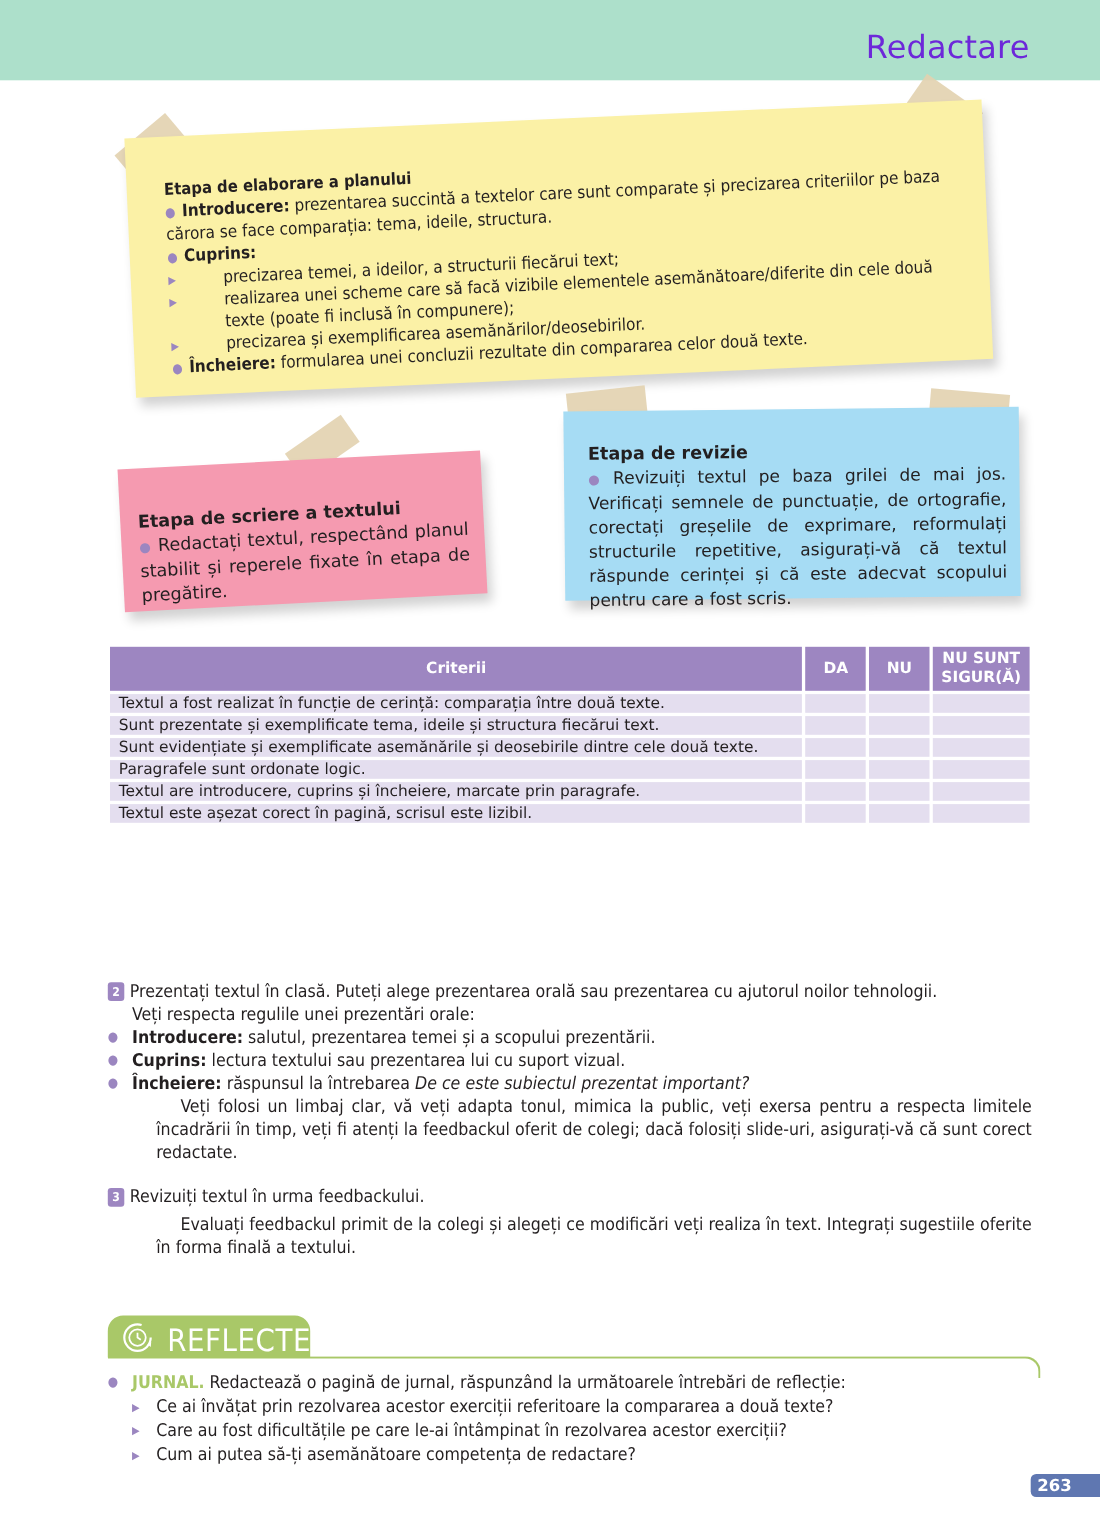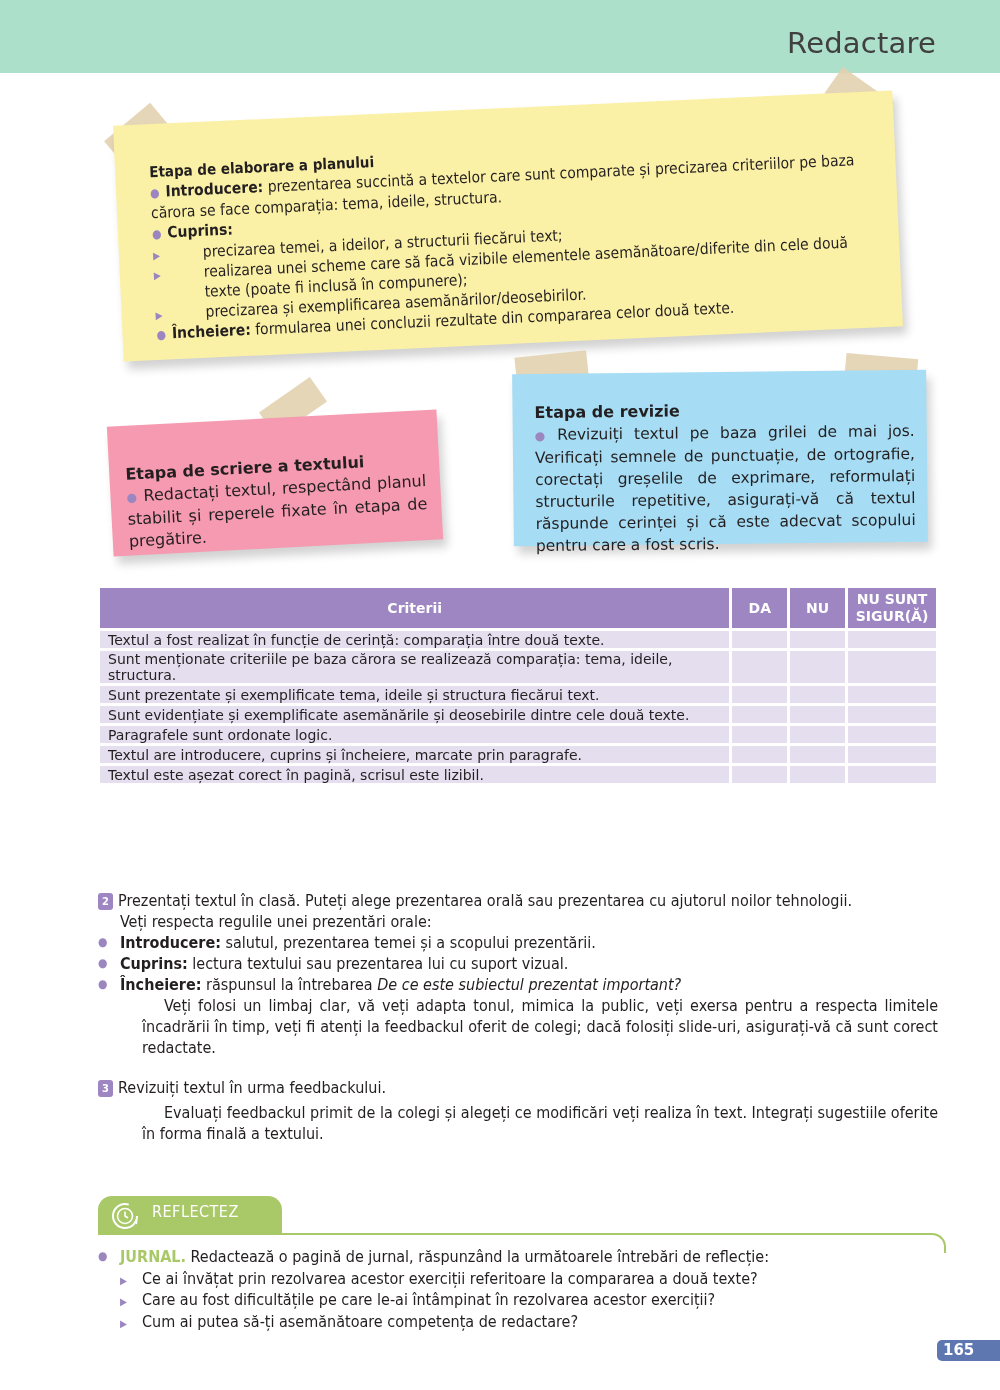--- a/index.html
+++ b/index.html
@@ -1,19 +1,19 @@
 <!DOCTYPE html>
 <html><head>
 <meta charset="utf-8">
 <style>
   * { box-sizing: border-box; margin: 0; padding: 0; }
   body { width: 1000px; height: 1390px; background: #ffffff; position: relative; overflow: hidden;
          font-family: "DejaVu Sans Condensed", "DejaVu Sans", "Liberation Sans", sans-serif; color: #231f20; }
   .header { position: absolute; left: 0; top: 0; width: 1000px; height: 73px; background: #ade0cb; }
-  .header-title { position: absolute; right: 64px; top: 26px; font-size: 29px; color: #404040;
+  .header-title { position: absolute; right: 64px; top: 26px; font-size: 29px; color: #6d28d9;
                   font-family: "DejaVu Sans", sans-serif; letter-spacing: 0.2px; text-align: center; }
 
   .note { position: absolute; box-shadow: 4px 8px 10px rgba(0,0,0,0.18); }
   .tape { position: absolute; background: rgba(226, 209, 175, 0.9); }
 
   
   .note-yellow { left: 118px; top: 108px; width: 780px; height: 236px; background: #fbf1a6;
                  transform: rotate(-2.6deg); transform-origin: center; }
   .note-yellow .inner { position: absolute; left: 34px; top: 38px; right: 20px; font-size: 15.5px; line-height: 20px;
                         font-family: "DejaVu Sans Condensed", "DejaVu Sans", sans-serif; }
@@ -53,21 +53,21 @@
                width: 15px; height: 17px; line-height: 17px; text-align: center; border-radius: 3px; margin-right: 5px;
                vertical-align: 1px; }
   .indent { text-indent: 22px; margin-left: 44px; }
   .pad-left { padding-left: 22px; }
   .bul-row { position: relative; padding-left: 22px; }
   .bul-row .dot { position: absolute; left: 0; top: 0; color: #9b86c0; font-size: 12px; }
   .justify { text-align: justify; }
 
   .reflect-tab { position: absolute; left: 98px; top: 1196px; width: 184px; height: 38px; background: #a9c868;
                  border-radius: 14px 14px 0 0; }
-  .reflect-label { position: absolute; left: 54px; top: 6px; color: #fff; font-size: 16px; letter-spacing: 0.5px;
+  .reflect-label { position: absolute; left: 54px; top: 6px; color: #fff; font-size: 28px; letter-spacing: 0.5px;
                    font-family: "DejaVu Sans Condensed", "DejaVu Sans", sans-serif; }
   .reflect-icon { position: absolute; left: 12px; top: 5px; width: 30px; height: 30px; }
   .reflect-line { position: absolute; left: 98px; top: 1233px; width: 848px; height: 20px;
                   border-top: 2px solid #a9c868; border-right: 2px solid #a9c868; border-radius: 0 14px 0 0; }
   .reflect-body { top: 1246px; font-size: 16px; line-height: 21.5px; }
   .jurnal { color: #a9c868; font-weight: bold; }
 
   .page-number { position: absolute; left: 937px; top: 1340px; width: 63px; height: 21px; background: #5f77b1;
                  border-radius: 5px 0 0 5px; color: #fff; font-weight: bold; font-size: 15px; line-height: 21px; padding-left: 6px;
                  font-family: "DejaVu Sans", sans-serif; }
@@ -136,26 +136,20 @@
     </tr>
   </thead>
   <tbody id="criteria-body">
       <tr>
         <td>Textul a fost realizat în funcție de cerință: comparația între două texte.</td>
         <td class="chk"></td>
         <td class="chk"></td>
         <td class="chk"></td>
       </tr>
       <tr>
-        <td>Sunt menționate criteriile pe baza cărora se realizează comparația: tema, ideile, structura.</td>
-        <td class="chk"></td>
-        <td class="chk"></td>
-        <td class="chk"></td>
-      </tr>
-      <tr>
         <td>Sunt prezentate și exemplificate tema, ideile și structura fiecărui text.</td>
         <td class="chk"></td>
         <td class="chk"></td>
         <td class="chk"></td>
       </tr>
       <tr>
         <td>Sunt evidențiate și exemplificate asemănările și deosebirile dintre cele două texte.</td>
         <td class="chk"></td>
         <td class="chk"></td>
         <td class="chk"></td>
@@ -215,13 +209,13 @@
   <div class="sub" style="padding-left:22px;">
       <span class="arrow" style="left:22px;">▶</span>
       <span class="sub-text">Care au fost dificultățile pe care le-ai întâmpinat în rezolvarea acestor exerciții?</span>
     </div>
   <div class="sub" style="padding-left:22px;">
       <span class="arrow" style="left:22px;">▶</span>
       <span class="sub-text">Cum ai putea să-ți asemănătoare competența de redactare?</span>
     </div>
 </div>
 
-<div class="page-number">165</div>
+<div class="page-number">263</div>
 
 </body></html>

